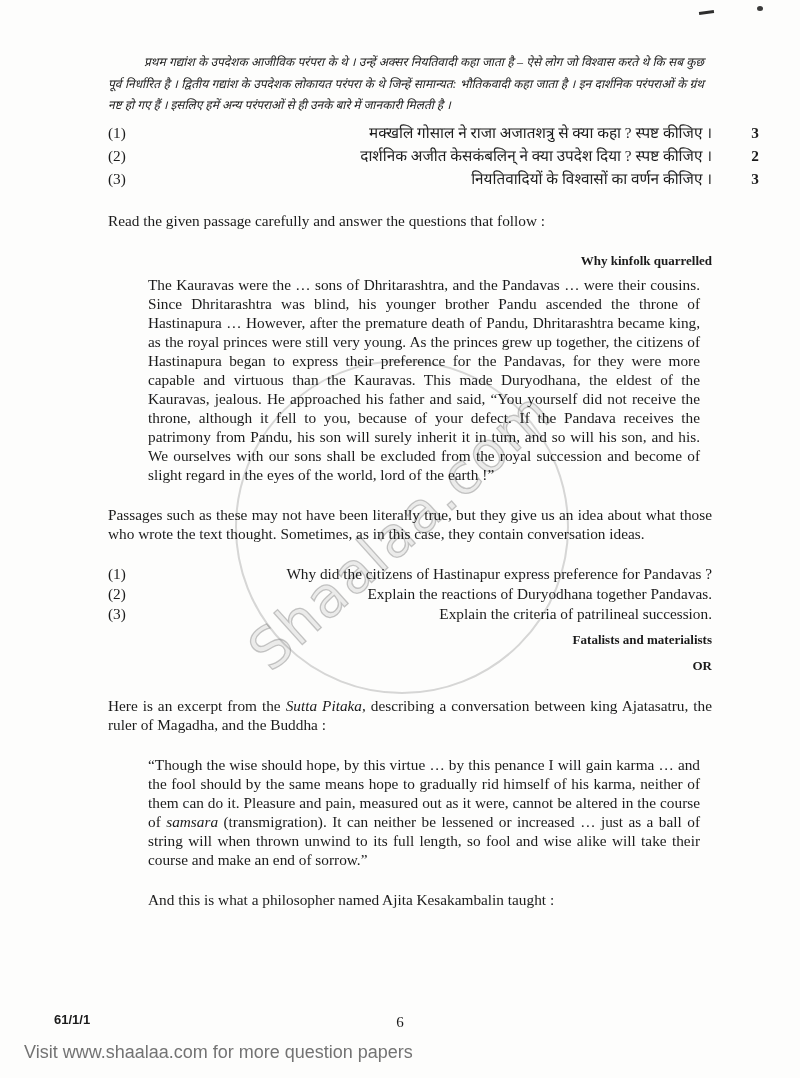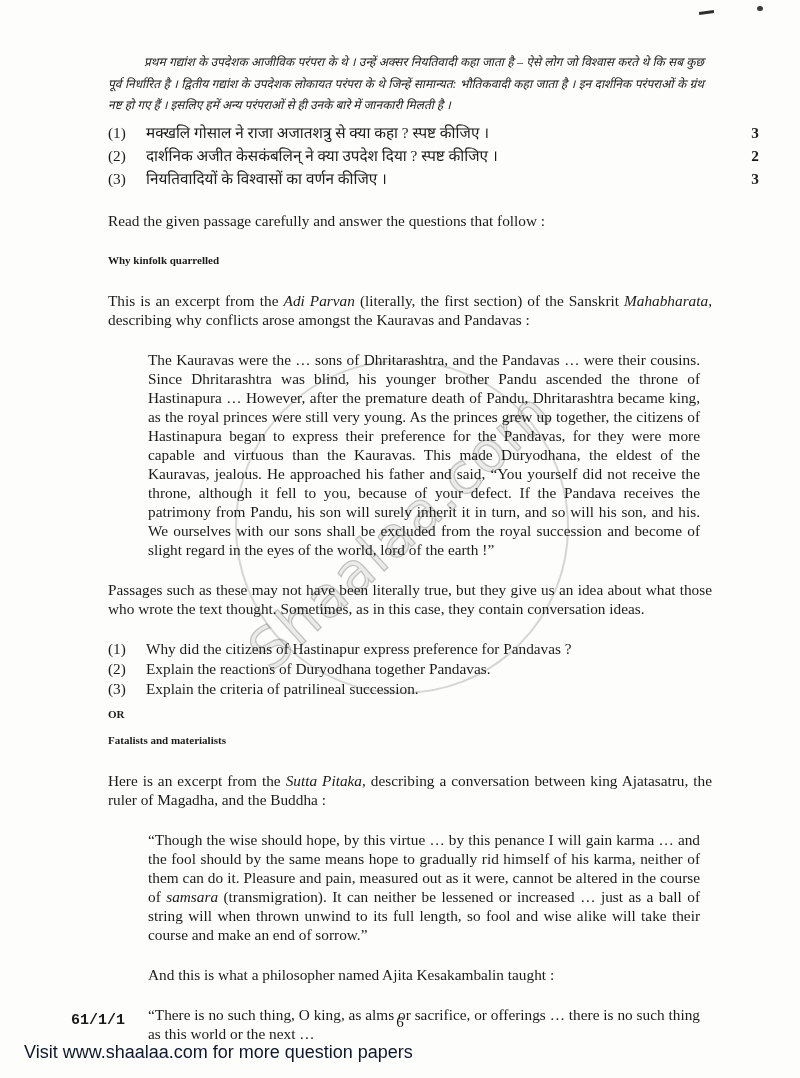--- a/index.html
+++ b/index.html
@@ -27,36 +27,36 @@
     margin:0 8px 5px 0;
     font-style:italic;
   }
   .q-row{
     display:flex;
     position:relative;
     margin:1px 0;
   }
   .q-row.hindi{line-height:22px;}
   .q-num{flex:none;width:38px;}
-  .q-text{flex:1;text-align:left;}
+  .q-text{flex:1;text-align:right;}
   .q-marks{
     position:absolute;
     right:-47px;top:0;
     font-weight:bold;
   }
   .marks-total{
     text-align:right;
     font-weight:bold;
     margin:3px -45px 8px 0;
   }
   .para{margin:21px 0;}
   .center-title{
-    text-align:left;
+    text-align:right;
     font-weight:bold;
-    font-size:11px;
+    font-size:13px;
     margin:7px 0 5px 0;
   }
   .blockquote{
     margin:3px 12px 3px 40px;
   }
   .indent-line{margin-left:40px;}
   .eng-q{margin:1px 0;}
   
   .watermark{position:absolute;z-index:1;top:320px;left:185px;width:430px;height:430px;pointer-events:none;}
   .wm-circle{
@@ -70,31 +70,31 @@
     transform:rotate(-42deg);
     font-family:"DejaVu Sans", sans-serif;
     font-size:56px;
     letter-spacing:2px;
     color:rgba(0,0,0,0.07);
     -webkit-text-stroke:1.3px rgba(125,125,125,0.42);
     white-space:nowrap;
   }
   
   .footer-code{
-    position:absolute;z-index:2;left:71px;top:1012px;
-    font-weight:bold;font-size:15px;font-family:Liberation Mono, monospace;
+    position:absolute;z-index:2;left:54px;top:1012px;
+    font-weight:bold;font-size:13px;font-family:Liberation Sans, sans-serif;
   }
   .footer-page{
     position:absolute;z-index:2;left:0;top:1014px;width:800px;
     text-align:center;font-size:15px;font-family:"Liberation Serif", serif;
   }
   .site-bar{
     position:absolute;z-index:2;left:24px;top:1042px;
     font-family:"Liberation Sans", sans-serif;
-    font-size:18px;color:#0f172a;
+    font-size:18px;color:#737373;
   }
   
   .speck-1{position:absolute;z-index:3;top:11px;left:699px;width:15px;height:3px;background:#2d2d2d;transform:rotate(-7deg);}
   .speck-2{position:absolute;z-index:3;top:6px;left:757px;width:6px;height:5px;background:#3a3a3a;border-radius:50%;}
   i{font-style:italic;}
 </style>
 </head>
 <body>
 
 <div class="speck-1"></div>
@@ -123,49 +123,47 @@
     <span class="q-num">(3)</span>
     <span class="q-text">नियतिवादियों के विश्वासों का वर्णन कीजिए ।</span>
     <span class="q-marks">3</span>
   </div>
 
 
   <p class="para">Read the given passage carefully and answer the questions that follow :</p>
 
   <h3 class="center-title">Why kinfolk quarrelled</h3>
 
-  <p class="para"><span>This is an excerpt from the </span><i>Adi Parvan</i><span> (literally, the first section) of the Sanskrit </span><i>Mahabharata</i><span>, describing why conflicts arose amongst the Kauravas and Pandavas :</span></p>
 
   <p class="blockquote">The Kauravas were the … sons of Dhritarashtra, and the Pandavas … were their cousins. Since Dhritarashtra was blind, his younger brother Pandu ascended the throne of Hastinapura … However, after the premature death of Pandu, Dhritarashtra became king, as the royal princes were still very young. As the princes grew up together, the citizens of Hastinapura began to express their preference for the Pandavas, for they were more capable and virtuous than the Kauravas. This made Duryodhana, the eldest of the Kauravas, jealous. He approached his father and said, “You yourself did not receive the throne, although it fell to you, because of your defect. If the Pandava receives the patrimony from Pandu, his son will surely inherit it in turn, and so will his son, and his. We ourselves with our sons shall be excluded from the royal succession and become of slight regard in the eyes of the world, lord of the earth !”</p>
 
   <p class="para">Passages such as these may not have been literally true, but they give us an idea about what those who wrote the text thought. Sometimes, as in this case, they contain conversation ideas.</p>
 
   <div class="q-row eng-q">
     <span class="q-num">(1)</span>
     <span class="q-text">Why did the citizens of Hastinapur express preference for Pandavas ?</span>
   </div>
   <div class="q-row eng-q">
     <span class="q-num">(2)</span>
     <span class="q-text">Explain the reactions of Duryodhana together Pandavas.</span>
   </div>
   <div class="q-row eng-q">
     <span class="q-num">(3)</span>
     <span class="q-text">Explain the criteria of patrilineal succession.</span>
   </div>
 
+  <h3 class="center-title">Fatalists and materialists</h3>
+
   <h3 class="center-title">OR</h3>
-
-  <h3 class="center-title">Fatalists and materialists</h3>
 
   <p class="para"><span>Here is an excerpt from the </span><i>Sutta Pitaka</i><span>, describing a conversation between king Ajatasatru, the ruler of Magadha, and the Buddha :</span></p>
 
 
   <p class="blockquote"><span>“Though the wise should hope, by this virtue … by this penance I will gain karma … and the fool should by the same means hope to gradually rid himself of his karma, neither of them can do it. Pleasure and pain, measured out as it were, cannot be altered in the course of </span><i>samsara</i><span> (transmigration). It can neither be lessened or increased … just as a ball of string will when thrown unwind to its full length, so fool and wise alike will take their course and make an end of sorrow.”</span></p>
 
   <p class="para indent-line">And this is what a philosopher named Ajita Kesakambalin taught :</p>
 
-  <p class="blockquote">“There is no such thing, O king, as alms or sacrifice, or offerings … there is no such thing as this world or the next …</p>
 
 </div>
 
 <div class="footer-code">61/1/1</div>
 <div class="footer-page">6</div>
 <div class="site-bar">Visit www.shaalaa.com for more question papers</div>
 
 </body></html>

